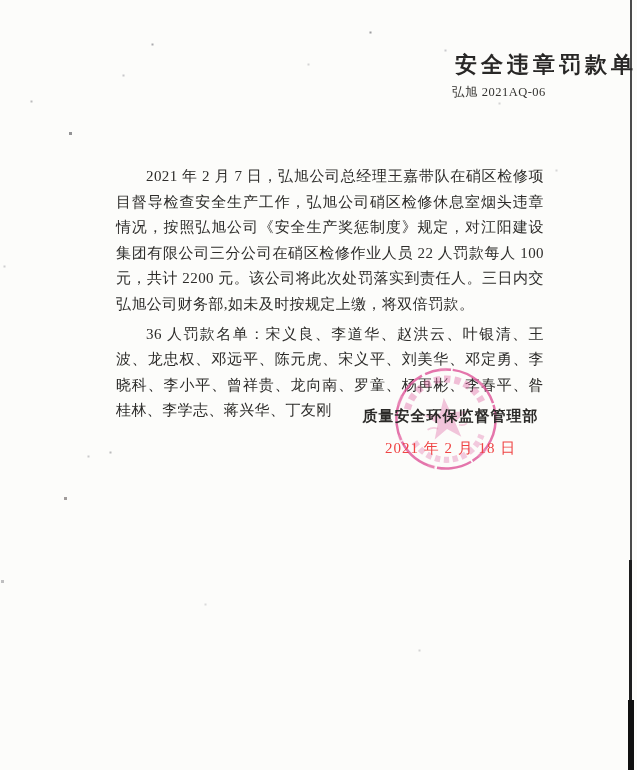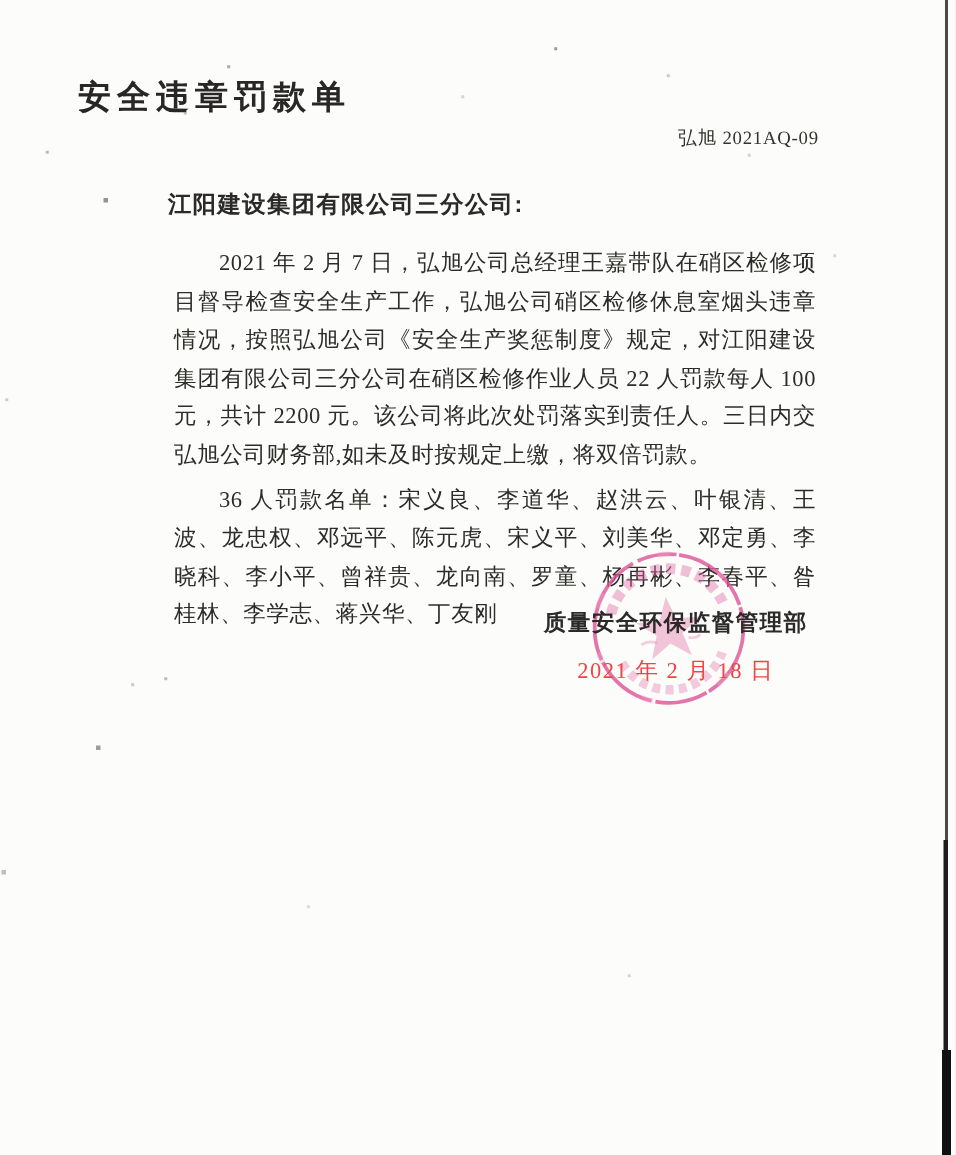--- a/index.html
+++ b/index.html
@@ -8,21 +8,21 @@
     width:637px;height:770px;
     margin:0 auto;
     background:#fcfcfa;
     overflow:hidden;
     font-family:"Liberation Serif","DejaVu Serif",serif;
     color:#2d2c2a;
   }
   
   .doc-title{
     position:absolute;top:50px;left:0;right:0;
-    text-align:left;padding-left:52px;
+    text-align:right;padding-left:52px;
     font-size:22px;font-weight:600;letter-spacing:4px;
     color:#282726;
   }
   
   .doc-number{
     position:absolute;top:84px;left:452px;
     font-size:12.5px;letter-spacing:0.5px;color:#33322f;
   }
   
   .addressee{
@@ -96,23 +96,22 @@
       2px 581px 0 1px rgba(100,100,105,.4);
   }
 </style>
 </head>
 <body>
 
 <div class="page">
 
   <div class="doc-title">安全违章罚款单</div>
 
-  <div class="doc-number">弘旭 2021AQ-09</div>
+  <div class="doc-number">弘旭 2021AQ-06</div>
 
-  <div class="addressee">江阳建设集团有限公司三分公司:</div>
 
   <div class="body-text">
     <p>2021 年 2 月 7 日，弘旭公司总经理王嘉带队在硝区检修项目督导检查安全生产工作，弘旭公司硝区检修休息室烟头违章情况，按照弘旭公司《安全生产奖惩制度》规定，对江阳建设集团有限公司三分公司在硝区检修作业人员 22 人罚款每人 100 元，共计 2200 元。该公司将此次处罚落实到责任人。三日内交弘旭公司财务部,如未及时按规定上缴，将双倍罚款。</p>
     <p>36 人罚款名单：宋义良、李道华、赵洪云、叶银清、王波、龙忠权、邓远平、陈元虎、宋义平、刘美华、邓定勇、李晓科、李小平、曾祥贵、龙向南、罗童、杨再彬、李春平、昝桂林、李学志、蒋兴华、丁友刚</p>
   </div>
 
   <svg class="seal" viewBox="0 0 140 140" xmlns="http://www.w3.org/2000/svg">
 
     <circle cx="70" cy="70" r="56" fill="none" stroke="#dd5397" stroke-width="2.8" stroke-dasharray="62 2 40 3 48 2 84 4 30 2" opacity="0.8"></circle>
     <circle cx="70" cy="70" r="56" fill="none" stroke="#f0a1c6" stroke-width="4" stroke-dasharray="8 34 12 52 9 40" opacity="0.35"></circle>

